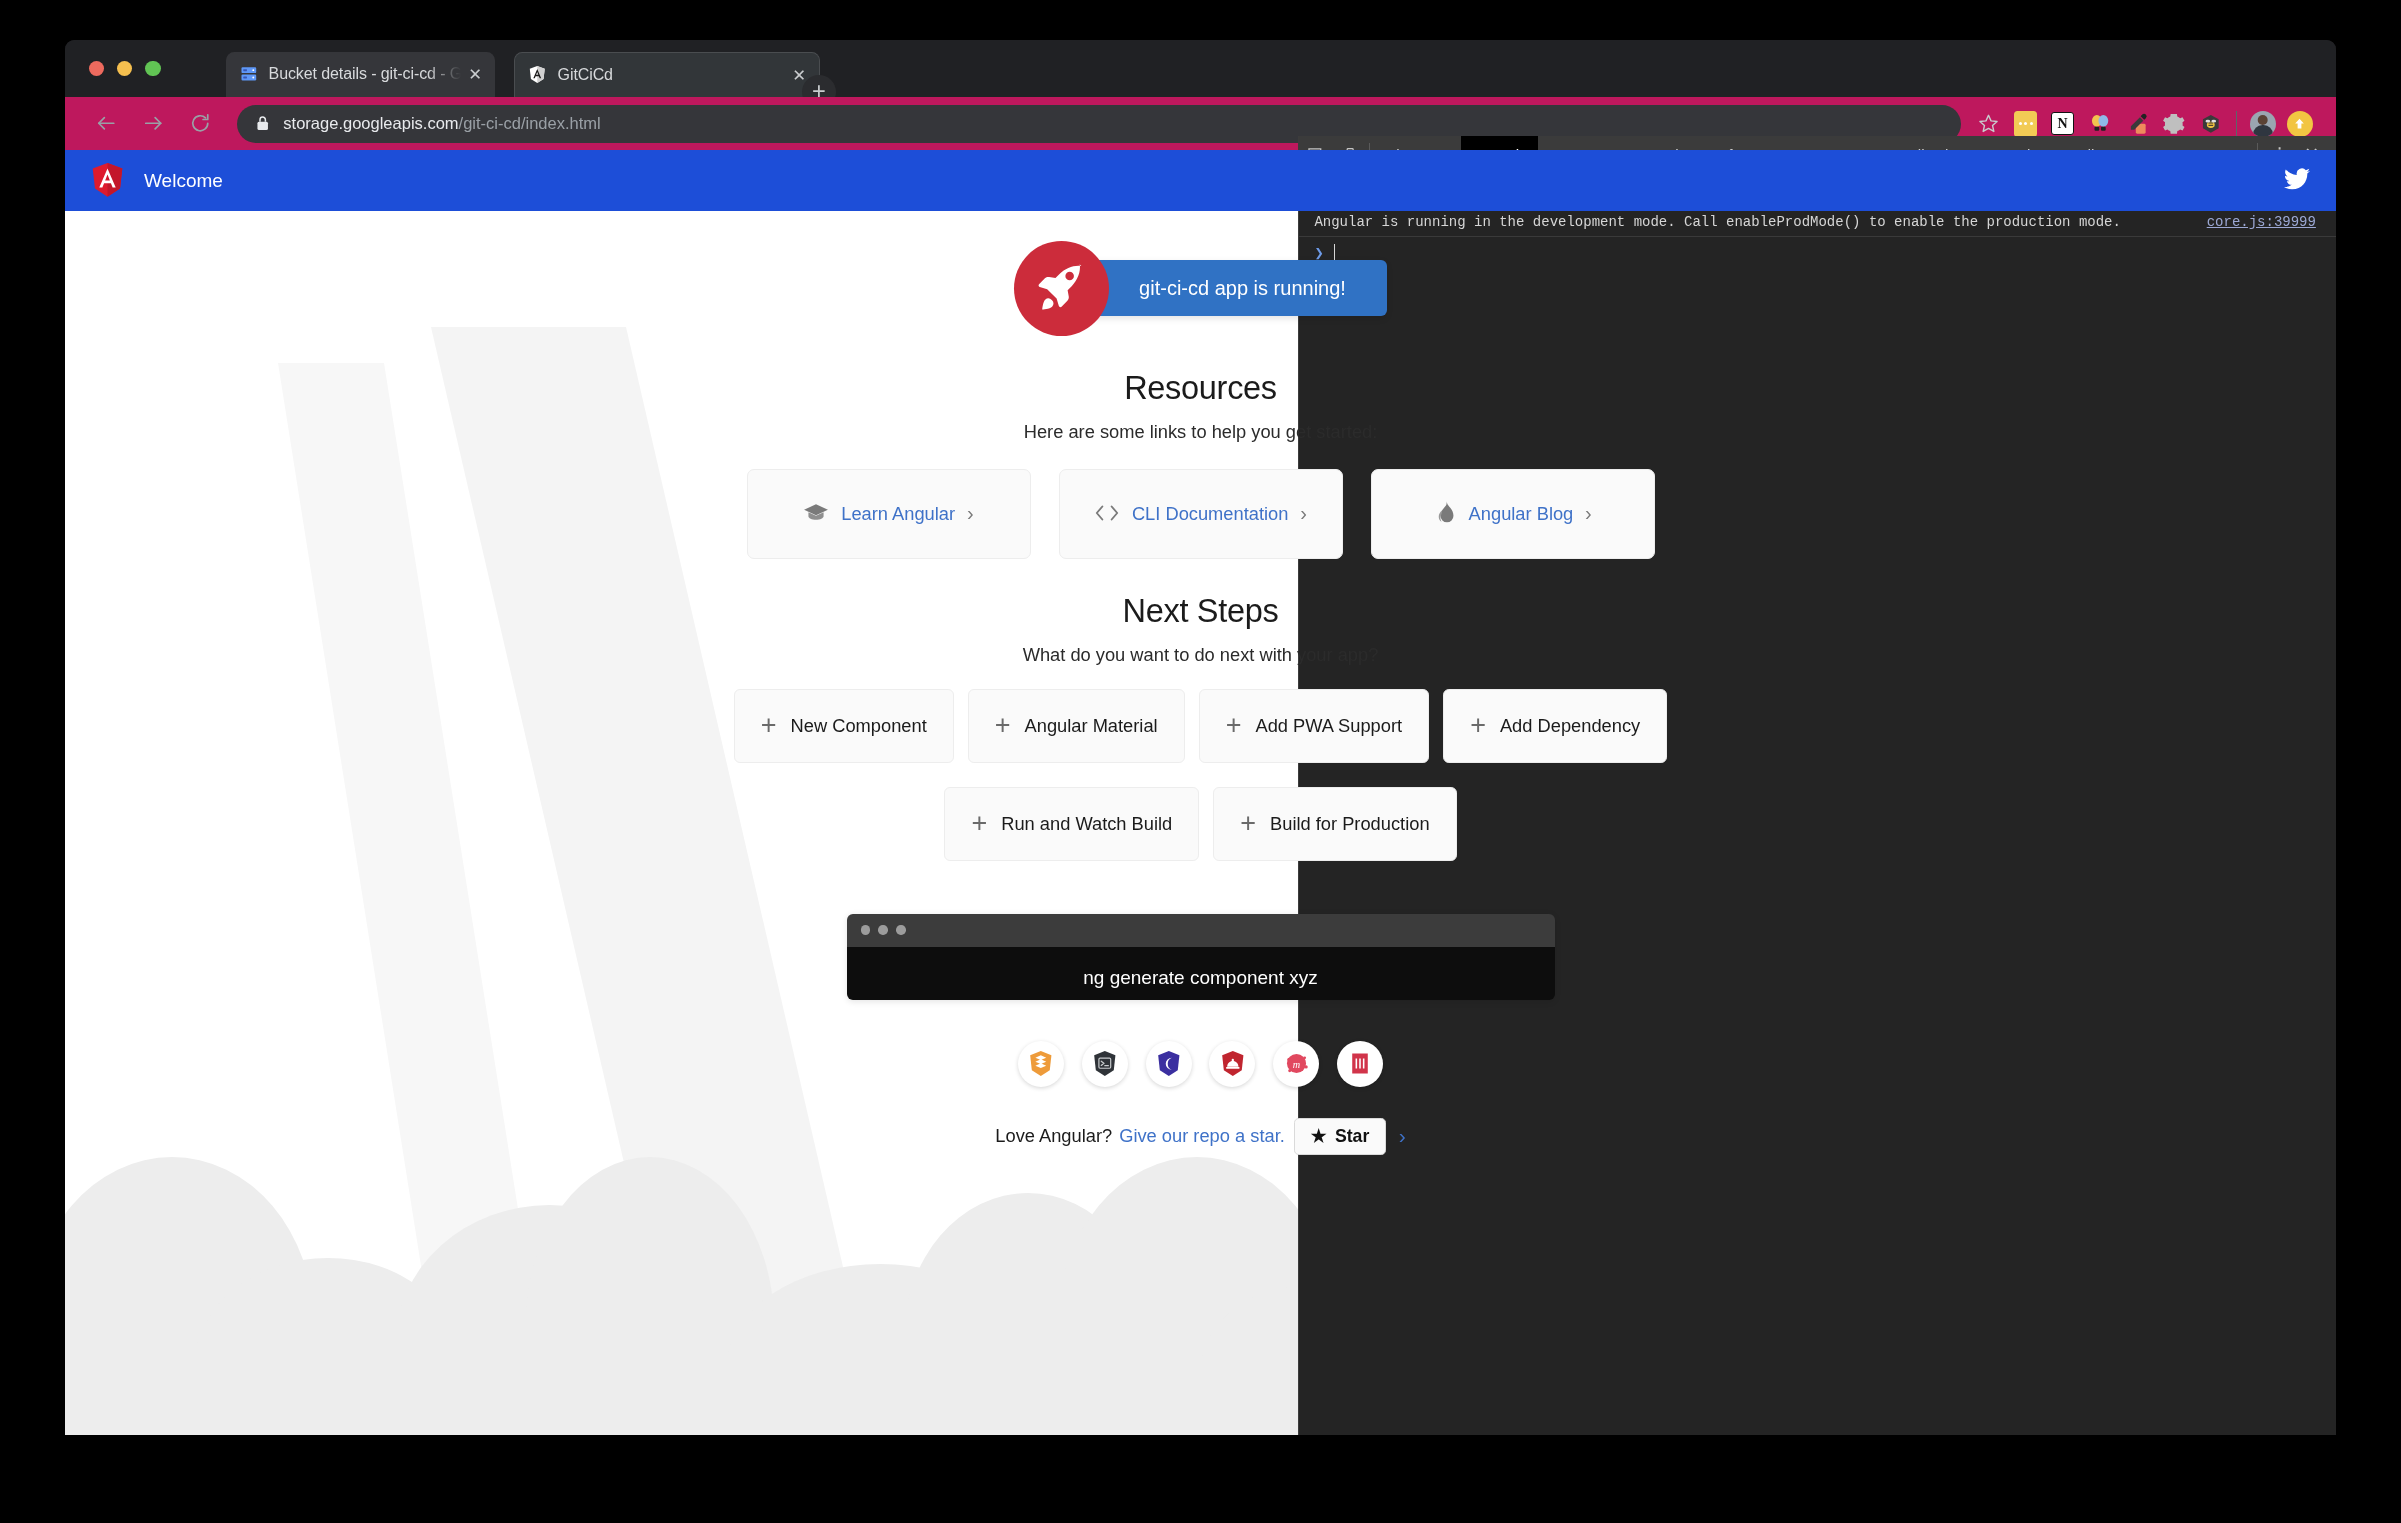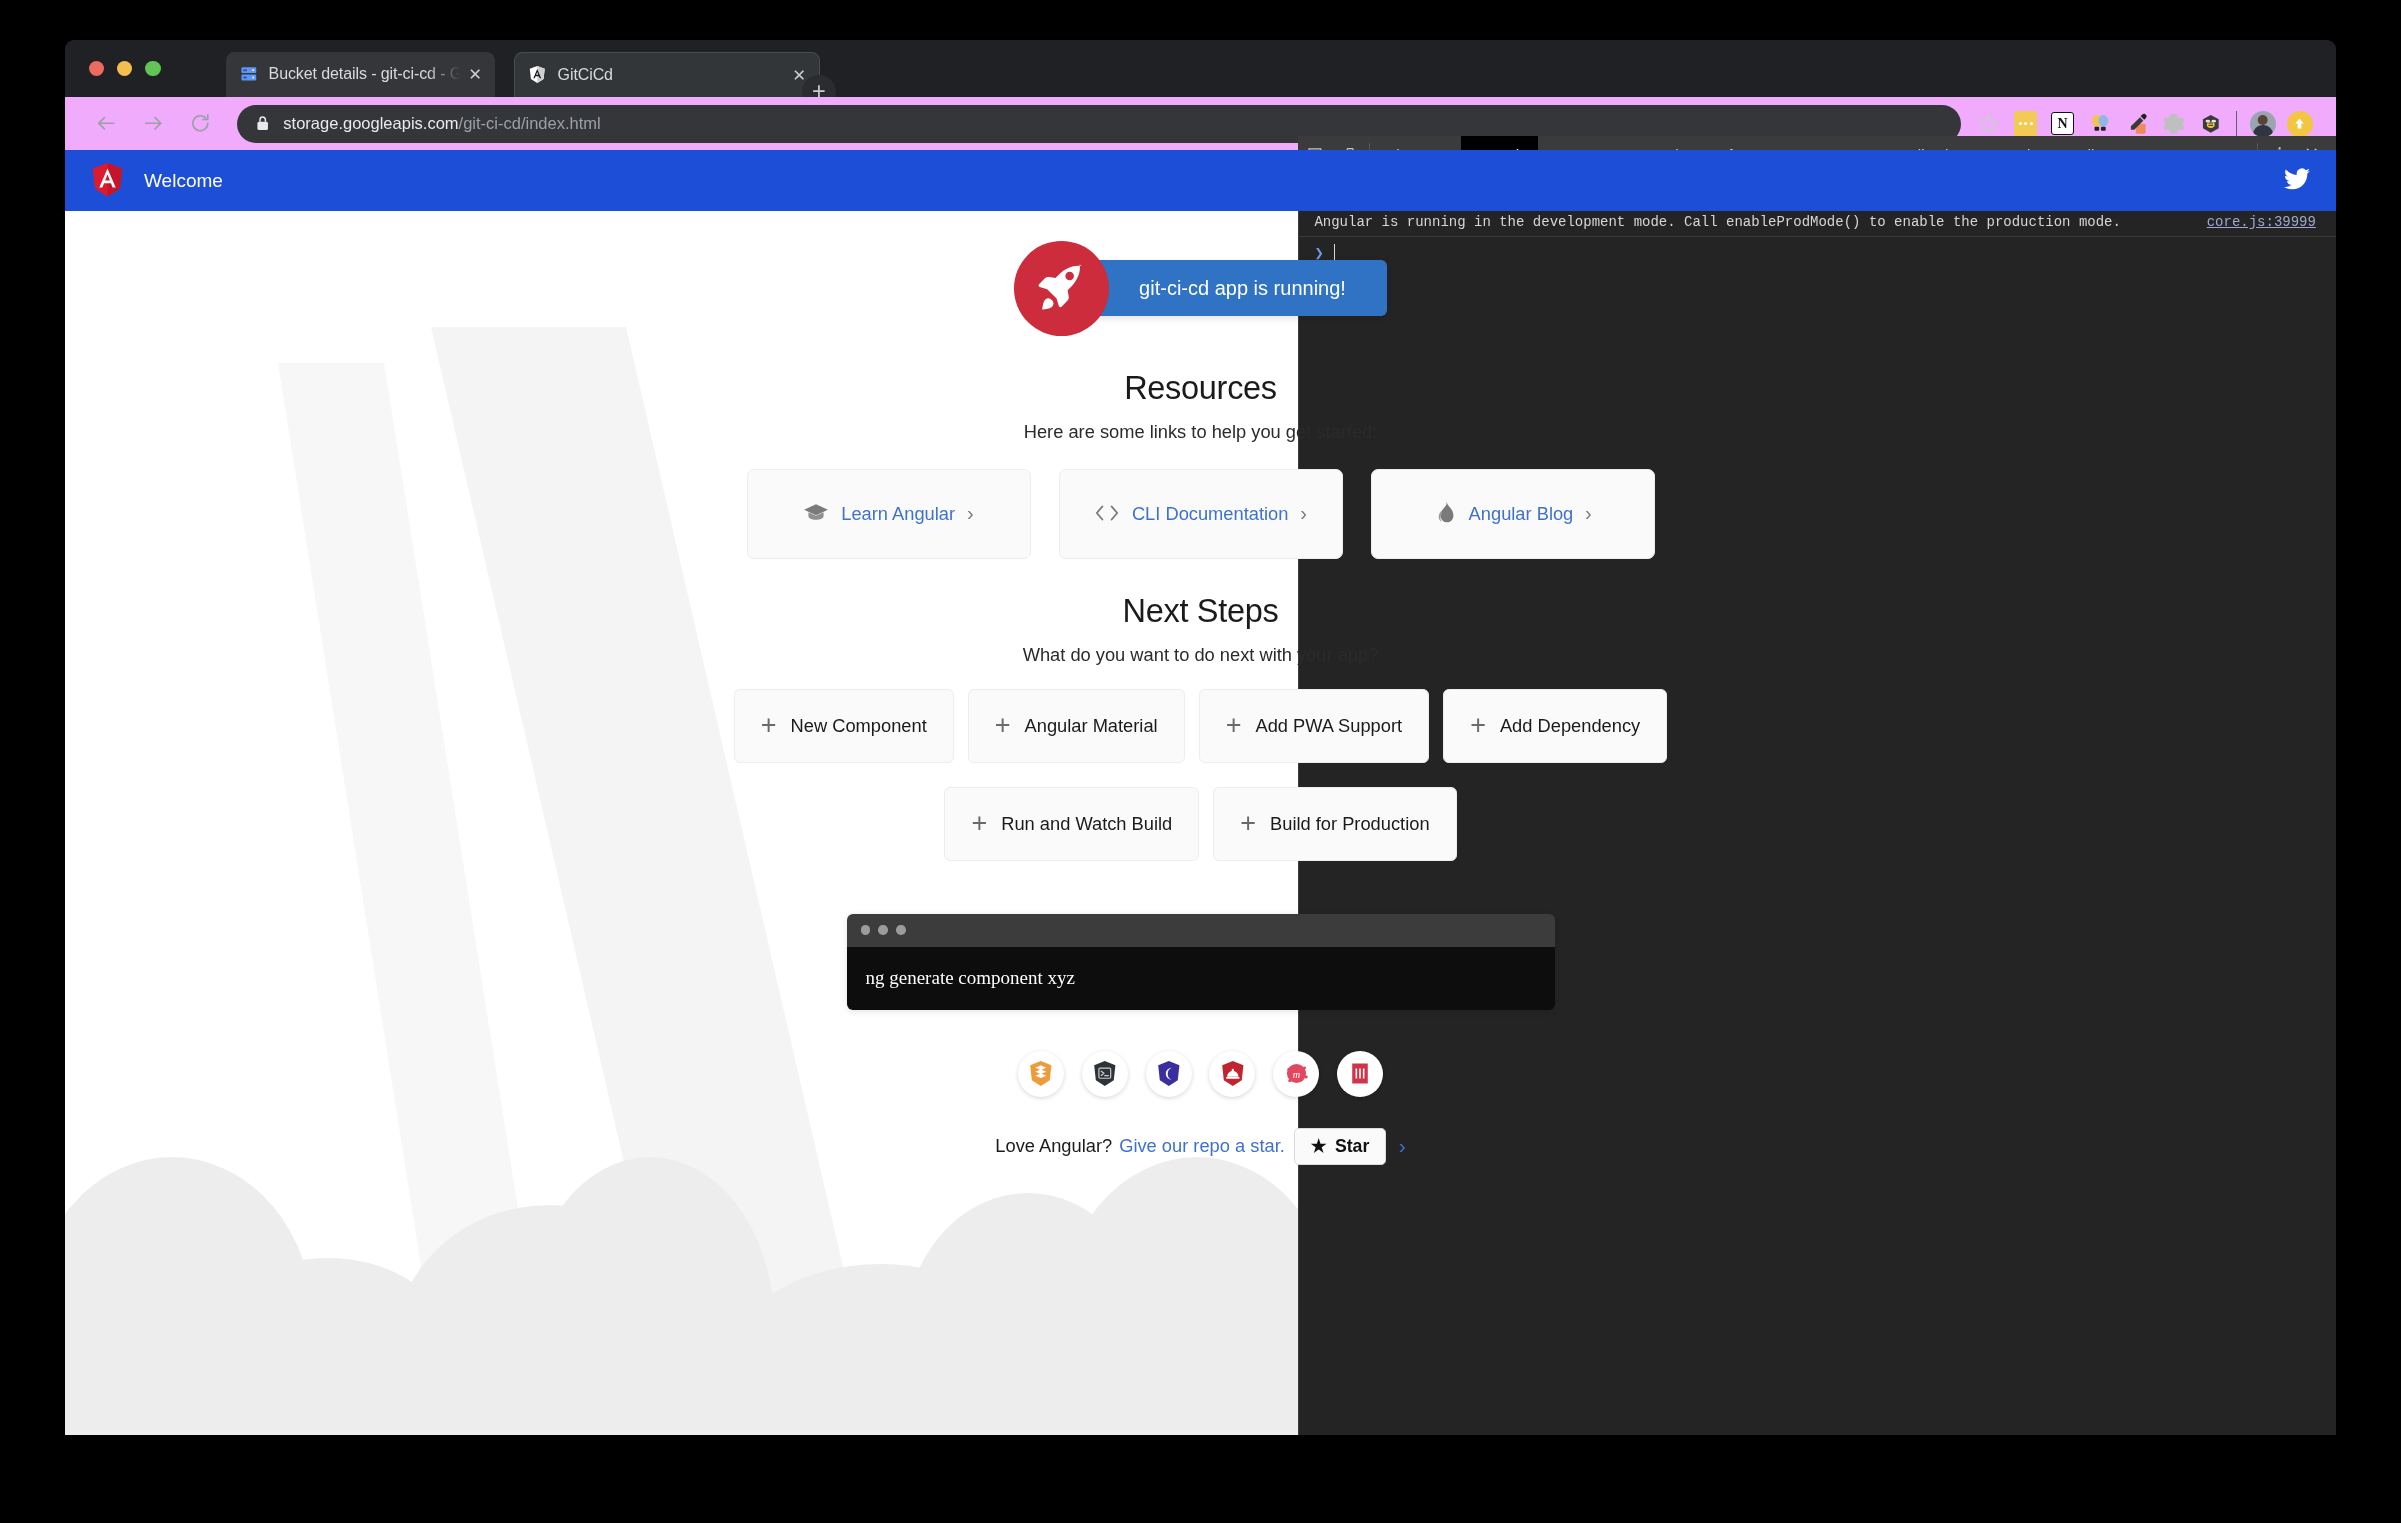--- a/index.html
+++ b/index.html
@@ -83,21 +83,21 @@
     width: 34px; height: 34px; border-radius: 50%;
     color: #C9CCCE; font-size: 23.6px; line-height: 32px;
     text-align: center;
     background: #2b2c2f;
   }
 
   
   .toolbar {
     position: relative;
     height: 53px;
-    background: #f0abfc;
+    background: #be185d;
     display: flex; align-items: center;
   }
   .nav-btn {
     width: 41px; height: 41px; margin-left: 5.9px;
     display: flex; align-items: center; justify-content: center;
     color: #9AA0A6;
   }
   .nav-btn:first-child { margin-left: 21px; }
   .omnibox {
     margin-left: 16.5px;
@@ -242,23 +242,24 @@
     box-shadow: 0 1.8px 5.9px rgba(0,0,0,.10);
   }
   .term-bar {
     height: 33px; background: #3C3C3C;
     display: flex; align-items: center; gap: 8.3px;
     padding-left: 14px;
   }
   .term-dot { width: 9.5px; height: 9.5px; border-radius: 50%; background: #9C9C9C; }
   .term-body {
     background: #0D0D0D; color: #fff;
-    font-family: Liberation Serif, serif;
+    font-family: Liberation Sans, sans-serif;
     font-size: 19px;
-    padding: 20px 19px 21px 19px;
+    padding: 20px 19px 11px 19px;
+    text-align: center;
   }
 
   .social-row { display: flex; gap: 17.7px; margin-top: 41px; }
   .social {
     width: 46px; height: 46px; border-radius: 50%;
     background: #fff;
     box-shadow: 0 1.2px 4.1px rgba(0,0,0,.16);
     display: flex; align-items: center; justify-content: center;
   }
 

